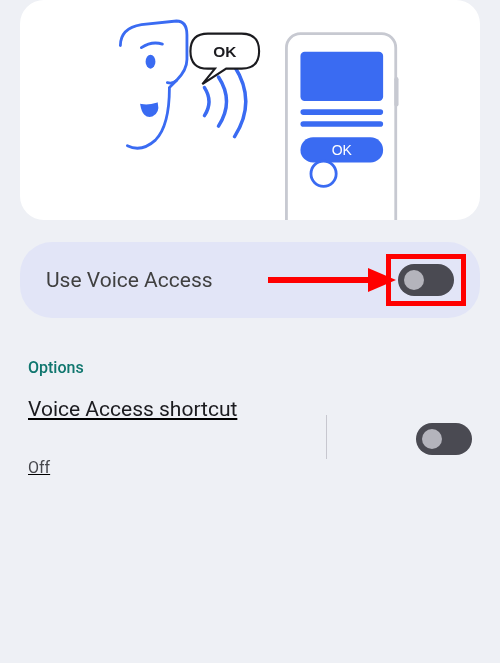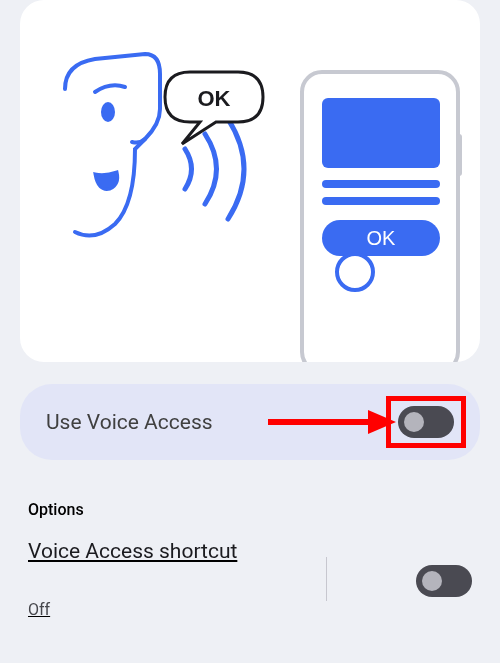--- a/index.html
+++ b/index.html
@@ -11,21 +11,21 @@
       width: 500px;
       height: 663px;
       background: #eef0f5;
       font-family: 'Roboto', 'Segoe UI', Arial, sans-serif;
       overflow: hidden;
     }
     .hero-card {
       background: #ffffff;
       border-radius: 24px;
       margin: 0 20px 22px 20px;
-      height: 362px;
+      height: 220px;
       position: relative;
       overflow: hidden;
     }
     .hero-svg {
       width: 100%;
       height: 100%;
     }
     .toggle-row {
       background: #e2e5f7;
       border-radius: 32px;
@@ -67,21 +67,21 @@
       top: 12px;
       pointer-events: none;
     }
     .arrow-svg {
       position: absolute;
       left: 248px;
       top: 26px;
       pointer-events: none;
     }
     .section-header {
-      color: #000000;
+      color: #0f766e;
       font-size: 16px;
       font-weight: 500;
       margin: 40px 0 0 28px;
     }
     .shortcut-row {
       display: flex;
       align-items: center;
       justify-content: space-between;
       padding: 20px 28px 0 28px;
     }

